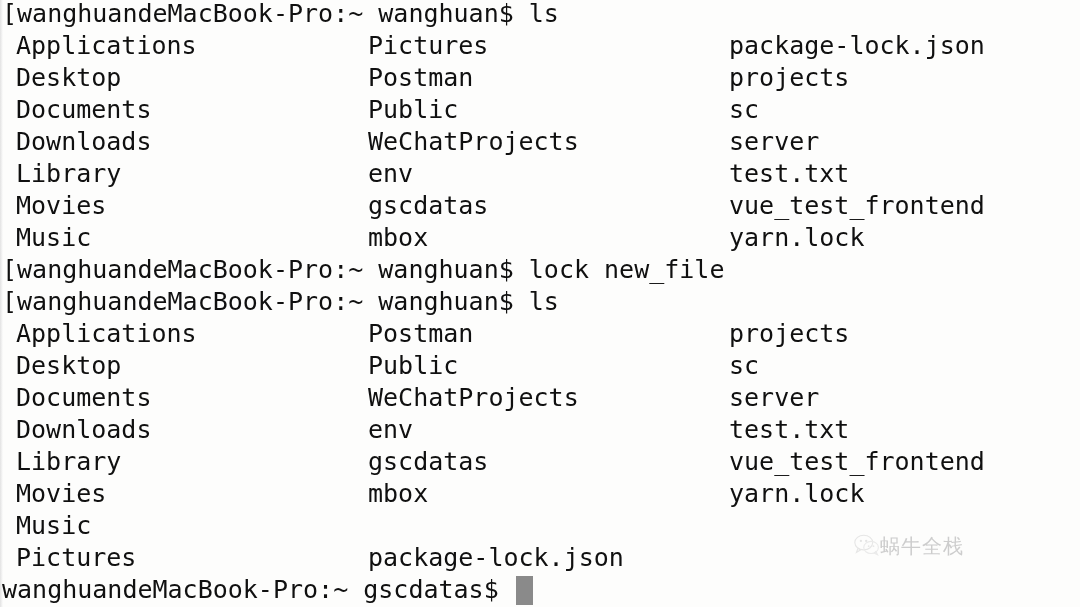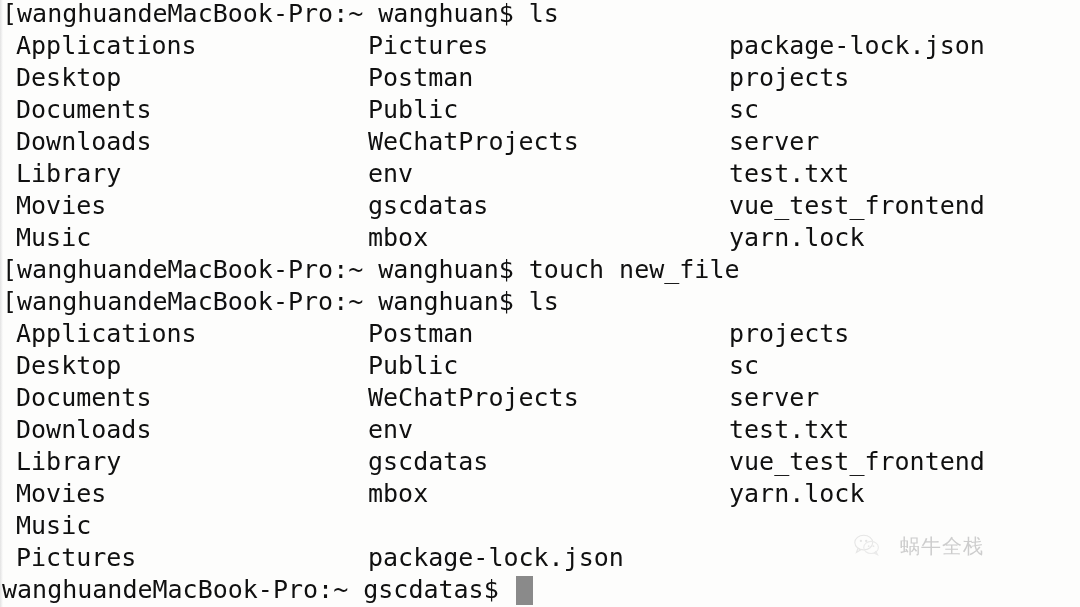--- a/index.html
+++ b/index.html
@@ -87,21 +87,20 @@
     font-size: 23px;
     color: #b9b9b9;
     letter-spacing: 1px;
   }
   #watermark-account {
     left: 880px;
     top: 533px;
     font-size: 20px;
     color: #cdcdcd;
     letter-spacing: 1px;
-    margin-left: 20px;
   }
   #wechat-logo-icon {
     position: absolute;
     left: 854px;
     top: 534px;
     width: 26px;
     height: 22px;
     opacity: 0.5;
   }
 </style>
@@ -114,21 +113,21 @@
 
   <div id="terminal-body">
       <div class="term-line prompt-line" style="top: -2px;"><span class="col col-1">[wanghuandeMacBook-Pro:~ wanghuan$ ls</span></div>
       <div class="term-line" style="top: 30px;"><span class="col col-1">Applications</span><span class="col col-2">Pictures</span><span class="col col-3">package-lock.json</span></div>
       <div class="term-line" style="top: 62px;"><span class="col col-1">Desktop</span><span class="col col-2">Postman</span><span class="col col-3">projects</span></div>
       <div class="term-line" style="top: 94px;"><span class="col col-1">Documents</span><span class="col col-2">Public</span><span class="col col-3">sc</span></div>
       <div class="term-line" style="top: 126px;"><span class="col col-1">Downloads</span><span class="col col-2">WeChatProjects</span><span class="col col-3">server</span></div>
       <div class="term-line" style="top: 158px;"><span class="col col-1">Library</span><span class="col col-2">env</span><span class="col col-3">test.txt</span></div>
       <div class="term-line" style="top: 190px;"><span class="col col-1">Movies</span><span class="col col-2">gscdatas</span><span class="col col-3">vue_test_frontend</span></div>
       <div class="term-line" style="top: 222px;"><span class="col col-1">Music</span><span class="col col-2">mbox</span><span class="col col-3">yarn.lock</span></div>
-      <div class="term-line prompt-line" style="top: 254px;"><span class="col col-1">[wanghuandeMacBook-Pro:~ wanghuan$ touch new_file</span></div>
+      <div class="term-line prompt-line" style="top: 254px;"><span class="col col-1">[wanghuandeMacBook-Pro:~ wanghuan$ lock new_file</span></div>
       <div class="term-line prompt-line" style="top: 286px;"><span class="col col-1">[wanghuandeMacBook-Pro:~ wanghuan$ ls</span></div>
       <div class="term-line" style="top: 318px;"><span class="col col-1">Applications</span><span class="col col-2">Postman</span><span class="col col-3">projects</span></div>
       <div class="term-line" style="top: 350px;"><span class="col col-1">Desktop</span><span class="col col-2">Public</span><span class="col col-3">sc</span></div>
       <div class="term-line" style="top: 382px;"><span class="col col-1">Documents</span><span class="col col-2">WeChatProjects</span><span class="col col-3">server</span></div>
       <div class="term-line" style="top: 414px;"><span class="col col-1">Downloads</span><span class="col col-2">env</span><span class="col col-3">test.txt</span></div>
       <div class="term-line" style="top: 446px;"><span class="col col-1">Library</span><span class="col col-2">gscdatas</span><span class="col col-3">vue_test_frontend</span></div>
       <div class="term-line" style="top: 478px;"><span class="col col-1">Movies</span><span class="col col-2">mbox</span><span class="col col-3">yarn.lock</span></div>
       <div class="term-line" style="top: 510px;"><span class="col col-1">Music</span></div>
       <div class="term-line" style="top: 542px;"><span class="col col-1">Pictures</span><span class="col col-2">package-lock.json</span></div>
       <div class="term-line prompt-line" style="top: 574px;"><span class="col col-1">wanghuandeMacBook-Pro:~ gscdatas$ </span><span class="cursor-block" style="left: 516px;"></span></div>

